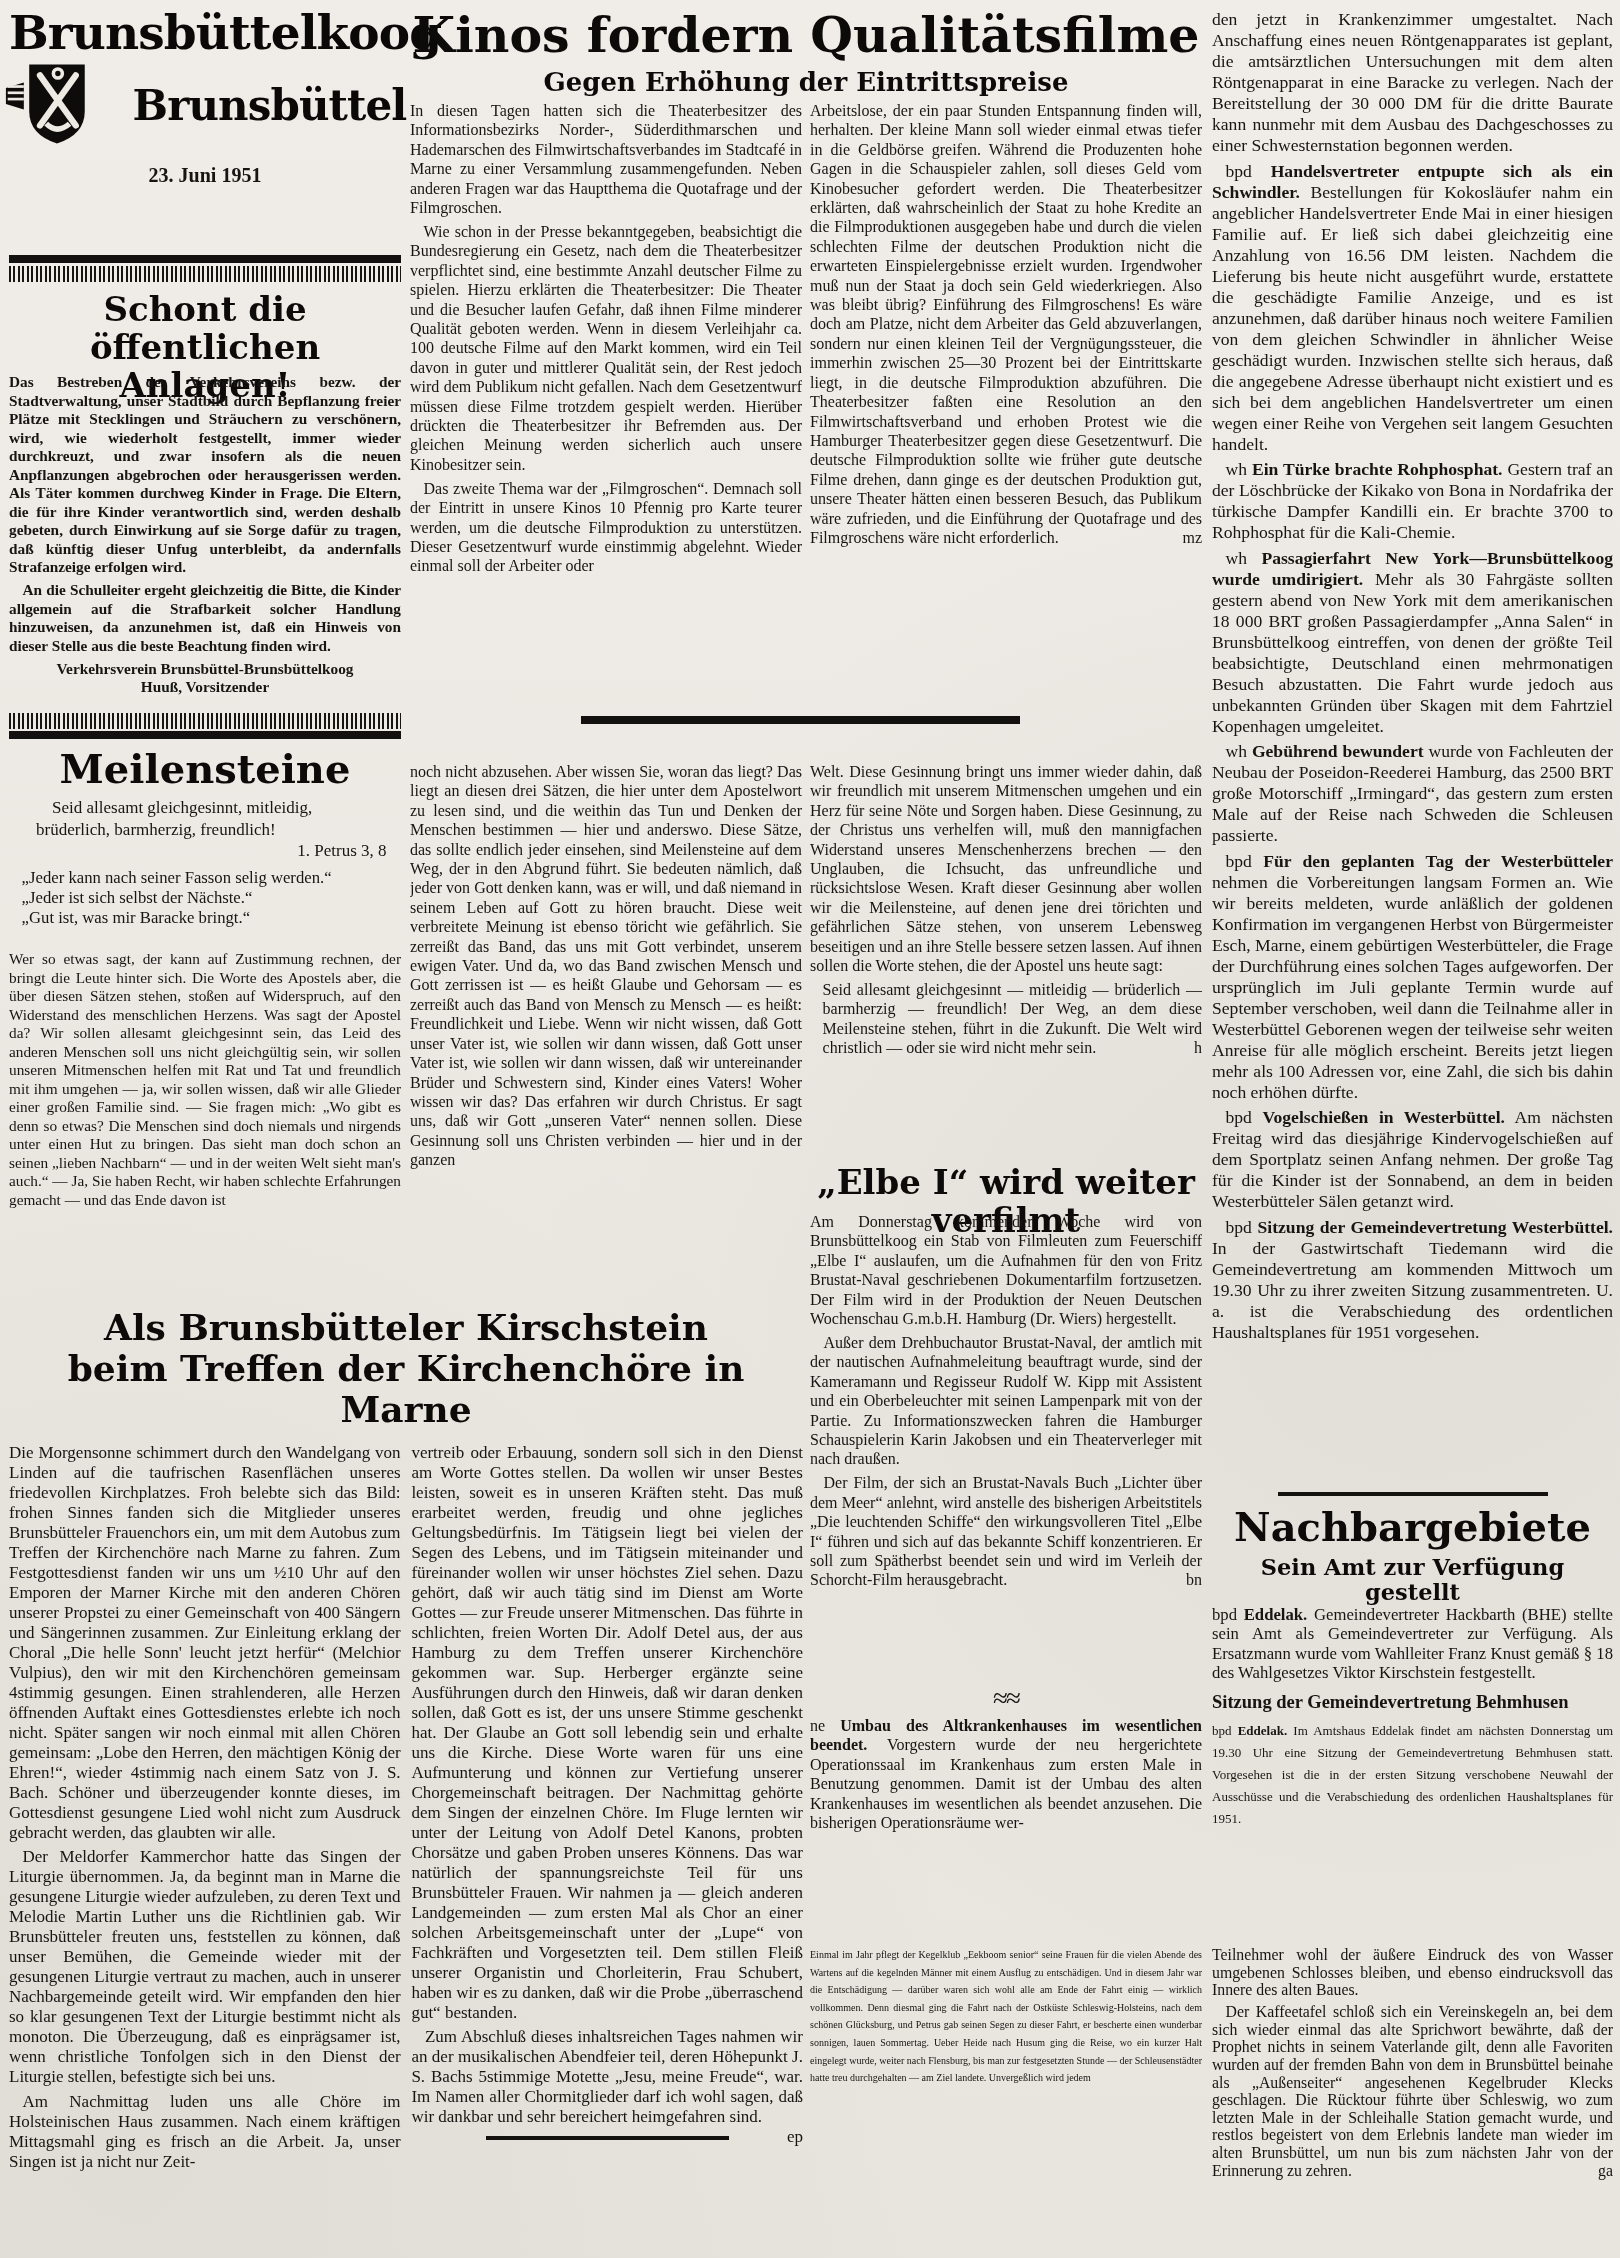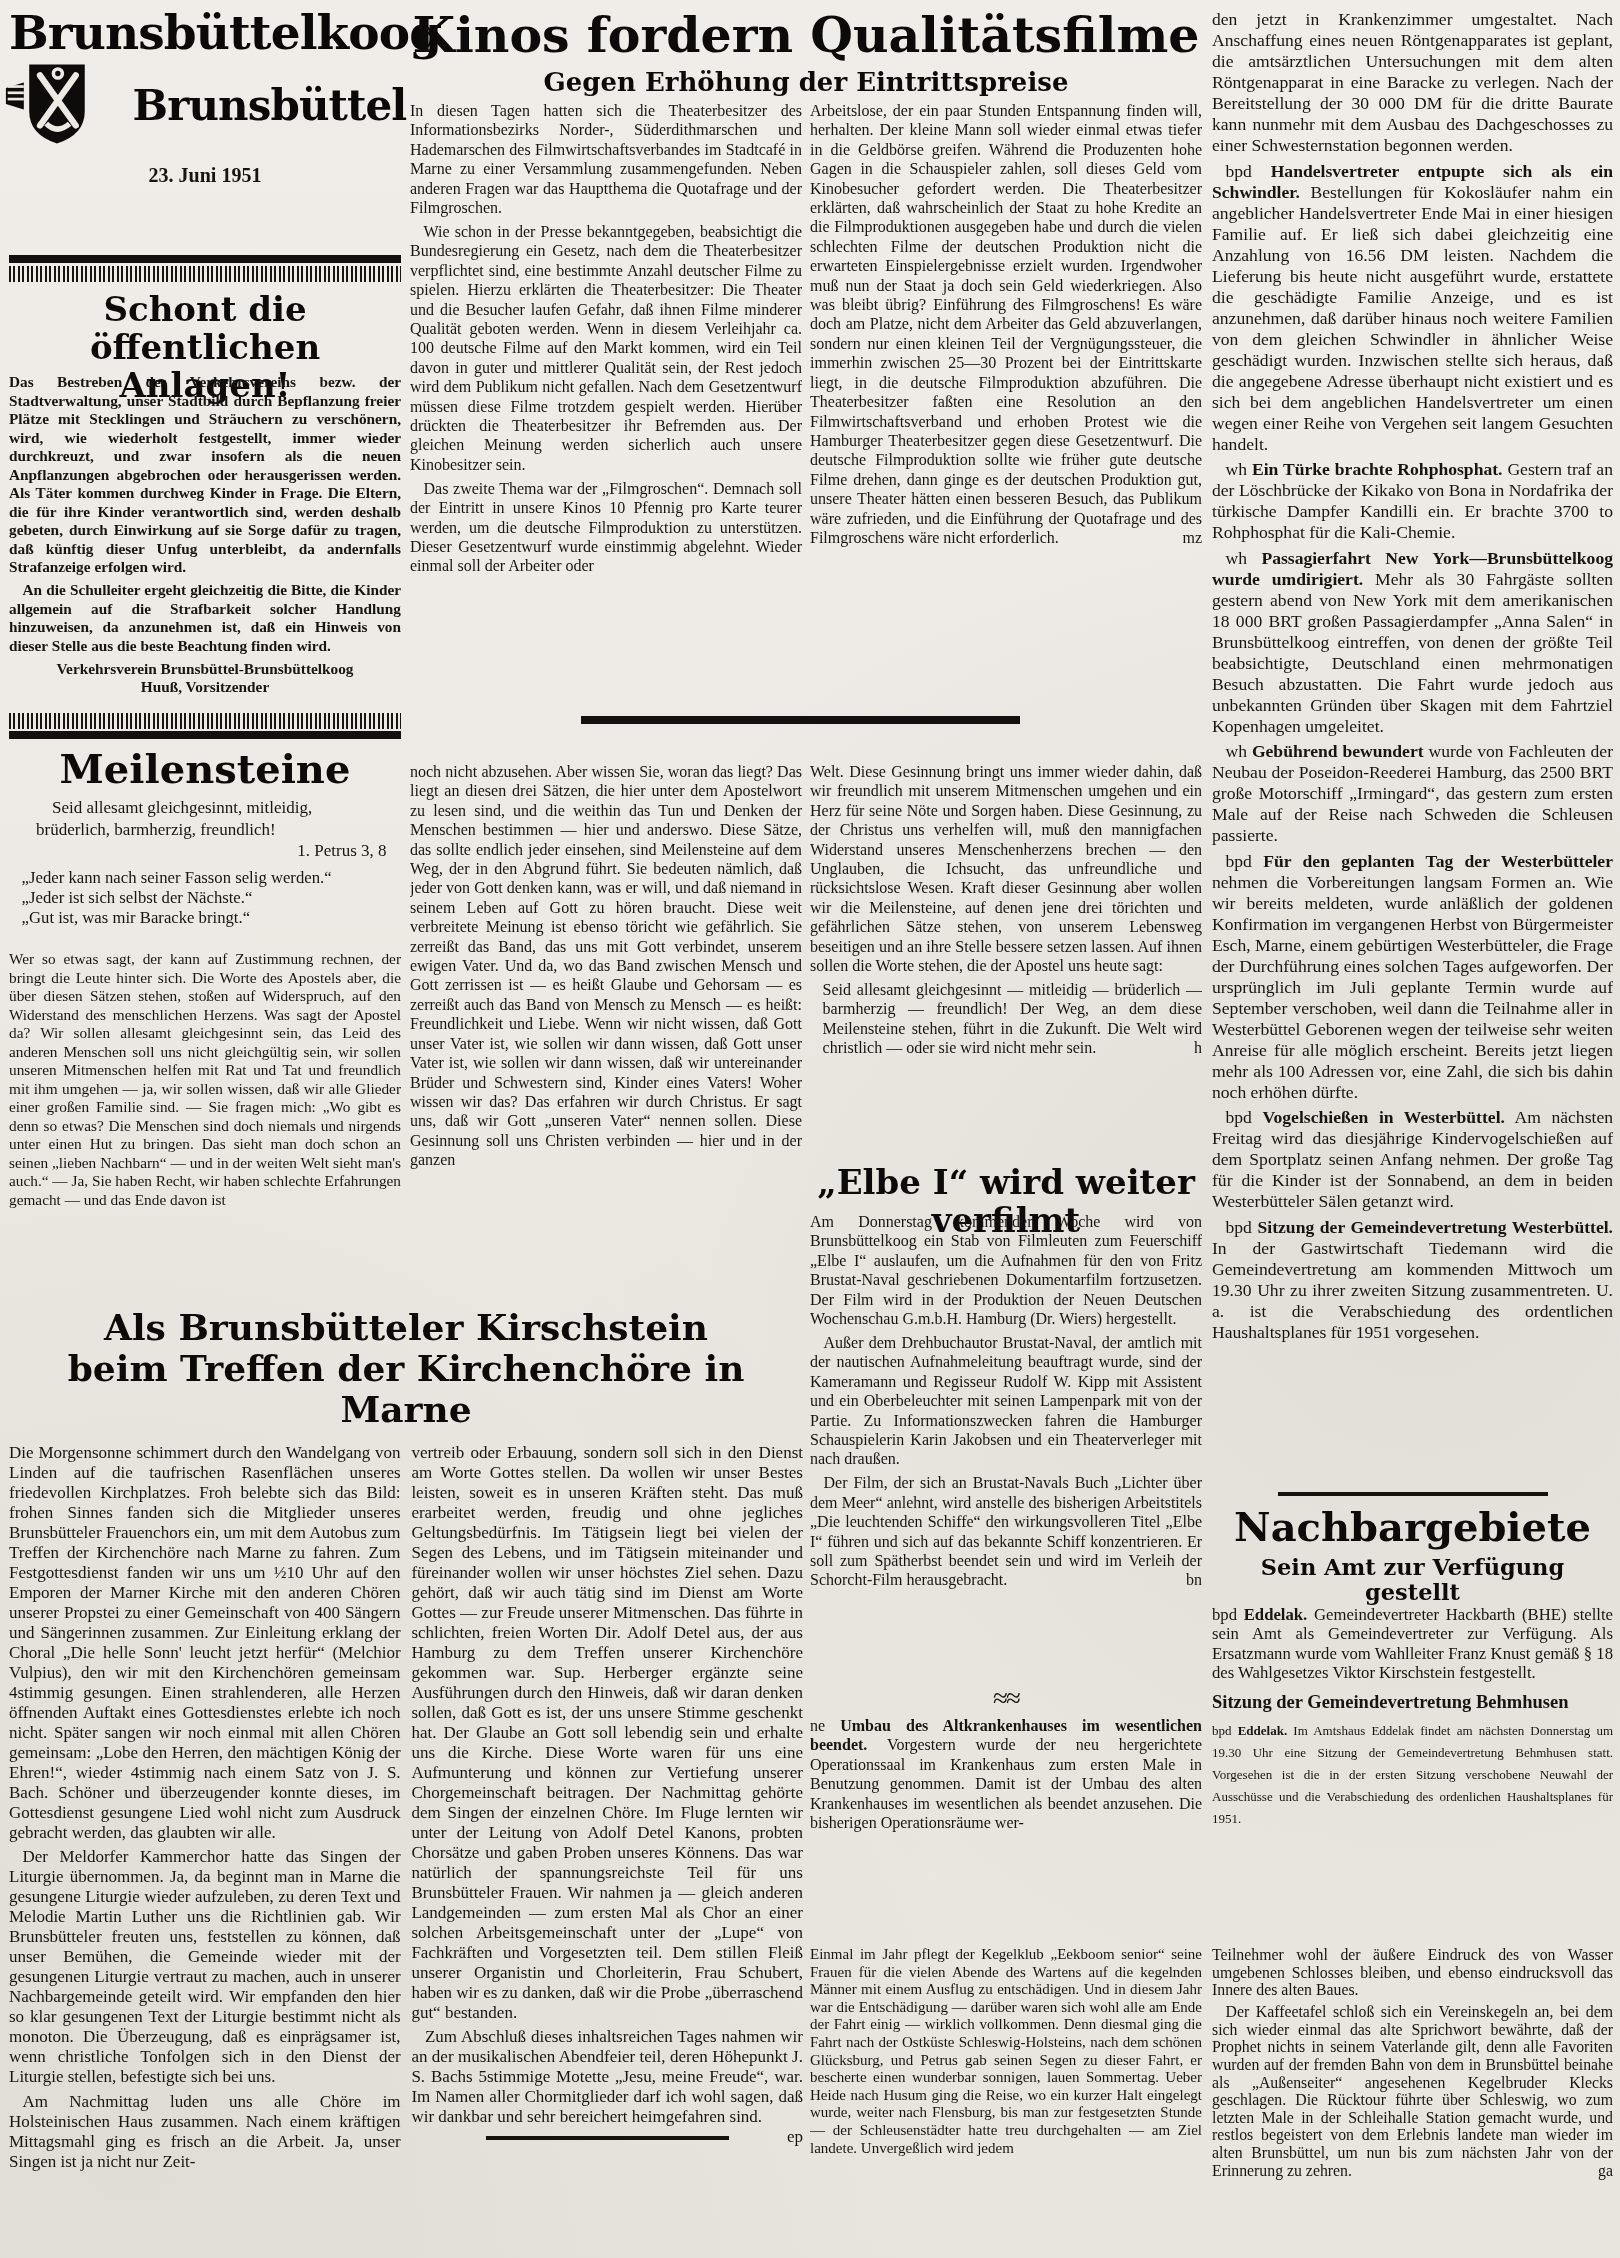--- a/index.html
+++ b/index.html
@@ -129,21 +129,21 @@
     <p class="noind">Am Donnerstag kommender Woche wird von Brunsbüttelkoog ein Stab von Filmleuten zum Feuerschiff „Elbe I“ auslaufen, um die Aufnahmen für den von Fritz Brustat-Naval geschriebenen Dokumentarfilm fortzusetzen. Der Film wird in der Produktion der Neuen Deutschen Wochenschau G.m.b.H. Hamburg (Dr. Wiers) hergestellt.</p>
     <p>Außer dem Drehbuchautor Brustat-Naval, der amtlich mit der nautischen Aufnahmeleitung beauftragt wurde, sind der Kameramann und Regisseur Rudolf W. Kipp mit Assistent und ein Oberbeleuchter mit seinen Lampenpark mit von der Partie. Zu Informationszwecken fahren die Hamburger Schauspielerin Karin Jakobsen und ein Theaterverleger mit nach draußen.</p>
     <p><span>Der Film, der sich an Brustat-Navals Buch „Lichter über dem Meer“ anlehnt, wird anstelle des bisherigen Arbeitstitels „Die leuchtenden Schiffe“ den wirkungsvolleren Titel „Elbe I“ führen und sich auf das bekannte Schiff konzentrieren. Er soll zum Spätherbst beendet sein und wird im Verleih der Schorcht-Film herausgebracht.</span><span class="sig">bn</span></p>
   </div>
   <div class="abs wavy" style="left:810px;top:1689px;width:392px;">≈≈</div>
 
   <div class="abs body" style="left:810px;top:1716px;width:392px;height:144px;">
     <p class="noind"><span class="pfx">ne</span> <b>Umbau des Altkrankenhauses im wesentlichen beendet.</b> <span>Vorgestern wurde der neu hergerichtete Operationssaal im Krankenhaus zum ersten Male in Benutzung genommen. Damit ist der Umbau des alten Krankenhauses im wesentlichen als beendet anzusehen. Die bisherigen Operationsräume wer-</span></p>
   </div>
 
-  <div class="abs body" style="left:810px;top:1946px;width:392px;height:312px;font-size:15px;line-height:17.6px;">
+  <div class="abs body" style="left:810px;top:1946px;width:392px;height:312px;font-size:10px;line-height:17.6px;">
     <p class="noind">Einmal im Jahr pflegt der Kegelklub „Eekboom senior“ seine Frauen für die vielen Abende des Wartens auf die kegelnden Männer mit einem Ausflug zu entschädigen. Und in diesem Jahr war die Entschädigung — darüber waren sich wohl alle am Ende der Fahrt einig — wirklich vollkommen. Denn diesmal ging die Fahrt nach der Ostküste Schleswig-Holsteins, nach dem schönen Glücksburg, und Petrus gab seinen Segen zu dieser Fahrt, er bescherte einen wunderbar sonnigen, lauen Sommertag. Ueber Heide nach Husum ging die Reise, wo ein kurzer Halt eingelegt wurde, weiter nach Flensburg, bis man zur festgesetzten Stunde — der Schleusenstädter hatte treu durchgehalten — am Ziel landete. Unvergeßlich wird jedem</p>
   </div>
   <div class="abs body" style="left:1212px;top:1946px;width:401px;height:312px;font-size:15.8px;line-height:17.6px;">
     <p class="noind">Teilnehmer wohl der äußere Eindruck des von Wasser umgebenen Schlosses bleiben, und ebenso eindrucksvoll das Innere des alten Baues.</p>
     <p><span>Der Kaffeetafel schloß sich ein Vereinskegeln an, bei dem sich wieder einmal das alte Sprichwort bewährte, daß der Prophet nichts in seinem Vaterlande gilt, denn alle Favoriten wurden auf der fremden Bahn von dem in Brunsbüttel beinahe als „Außenseiter“ angesehenen Kegelbruder Klecks geschlagen. Die Rücktour führte über Schleswig, wo zum letzten Male in der Schleihalle Station gemacht wurde, und restlos begeistert von dem Erlebnis landete man wieder im alten Brunsbüttel, um nun bis zum nächsten Jahr von der Erinnerung zu zehren.</span><span class="sig">ga</span></p>
   </div>
 
   <div class="abs" style="left:9px;top:1307px;width:794px;">
     <div class="headline" style="font-size:36px;line-height:41px;">
       <div>Als Brunsbütteler Kirschstein</div>

